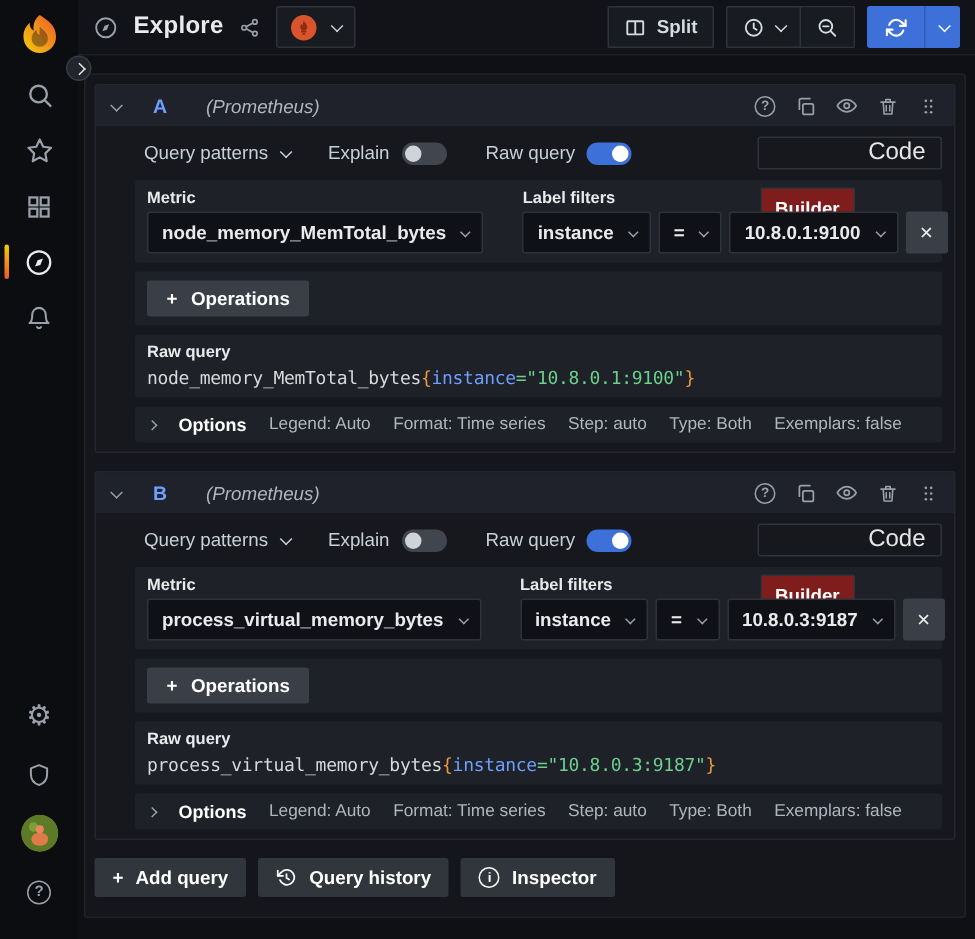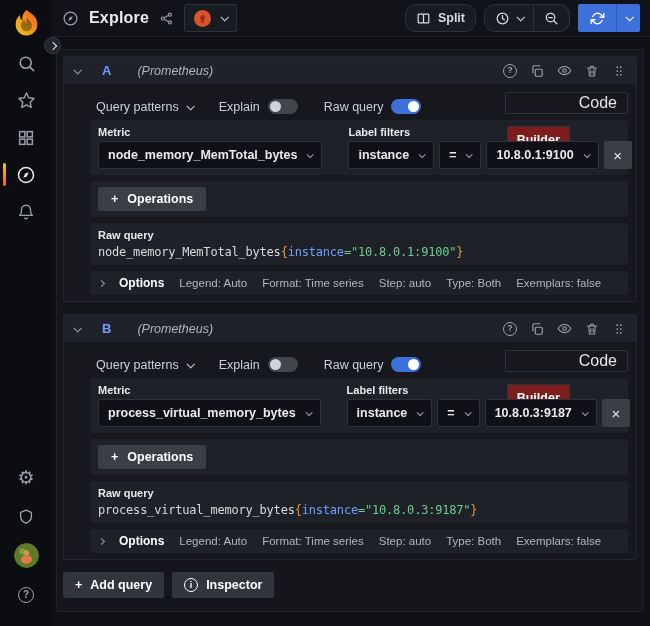--- a/index.html
+++ b/index.html
@@ -61,21 +61,21 @@
   .page-title { color:#e9eaeb; font-size:16px; font-weight:600; letter-spacing:.2px; }
   .ds-picker {
     display:flex; align-items:center; gap:10px; height:28px; padding:0 9px;
     background:#181b20; border:1px solid #2e333b; border-radius:2px; cursor:pointer;
   }
   .prom-ball { width:17px; height:17px; border-radius:50%; background:#d9542c;
     display:flex; align-items:center; justify-content:center; }
   .nav-right { margin-left:auto; display:flex; align-items:center; gap:8px; }
   .btn-nav {
     display:flex; align-items:center; gap:7px; height:28px; padding:0 10px;
-    background:#181b20; border:1px solid #2e333b; border-radius:11px;
+    background:#181b20; border:1px solid #2e333b; border-radius:1px;
     color:#d5dbe1; font-size:12.5px; font-weight:600; cursor:pointer; white-space:nowrap;
   }
   .btn-group { display:flex; }
   .btn-group .btn-nav:first-child { border-top-right-radius:0; border-bottom-right-radius:0; }
   .btn-group .btn-nav:last-child  { border-left:none; border-top-left-radius:0; border-bottom-left-radius:0; }
   .btn-refresh {
     display:flex; align-items:stretch; height:28px; border-radius:2px; overflow:hidden;
     background:#3d71d9; color:#fff; cursor:pointer;
   }
   .btn-refresh .seg { display:flex; align-items:center; justify-content:center; width:38px; }
@@ -93,21 +93,21 @@
     height:27px; background:#1f222a; display:flex; align-items:center;
     padding:0 10px; cursor:pointer;
   }
   .q-header .chev { color:#9aa0a9; margin-right:22px; }
   .q-ref { color:#6e9fff; font-weight:700; font-size:13px; margin-right:26px; }
   .q-ds  { font-style:italic; color:#aeb6bf; font-size:12.5px;text-align:center; }
   .q-actions { margin-left:auto; display:flex; align-items:center; gap:13px; color:#9aa0a9; }
   .q-actions .circle-glyph { width:14px; height:14px; font-size:9px; }
 
   .q-body { padding:6px 8px 6px 26px; }
-  .q-toolbar { height:24px; display:flex; align-items:flex-end; margin-bottom:6px; padding-left:6px; color:#c7d0d9; }
+  .q-toolbar { height:24px; display:flex; align-items:center; margin-bottom:6px; padding-left:6px; color:#c7d0d9; }
   .qp-btn { display:flex; align-items:center; gap:8px; font-weight:500; cursor:pointer; }
   .tgl-label { margin-left:26px; margin-right:8px; }
   .switch { width:30px; height:15px; border-radius:8px; background:#41464e; position:relative; cursor:pointer; }
   .switch::after { content:""; position:absolute; width:11px; height:11px; border-radius:50%;
     background:#cfd4da; top:2px; left:2px; }
   .switch.on { background:#3d71d9; }
   .switch.on::after { left:auto; right:2px; background:#fff; }
   .segmented { margin-left:auto; display:flex; border:1px solid #2e333b; border-radius:2px; padding:1px; height:22px; }
   .seg-opt { padding:0 9px; display:flex; align-items:center; color:#e5e5e5; font-size:16px; cursor:pointer; }
   .seg-opt.sel { background:#7f1d1d; border-radius:1px; color:#fff; font-weight:700;margin-top:32px; }
@@ -524,17 +524,27 @@
       </div>
     </div>
   </section>
 
   <div class="footer-row">
     <button class="btn-sec">
       <span>+</span>
       <span>Add query</span>
     </button>
     <button class="btn-sec">
+      <span>
+        <svg width="14" height="14" viewBox="0 0 24 24" fill="none" stroke="currentColor" stroke-width="2" stroke-linecap="round" stroke-linejoin="round">
+            <polyline points="2 4 2 10 8 10"></polyline>
+            <path d="M4.6 15a8.5 8.5 0 1 0 2-9.3L2 10"></path>
+            <path d="M12 8v4.5l3 1.8"></path>
+          </svg>
+      </span>
+      <span>Query history</span>
+    </button>
+    <button class="btn-sec">
       <span class="circle-glyph" style="width:14px;height:14px;font-size:9px;">i</span>
       <span>Inspector</span>
     </button>
   </div>
 </main>
 
 </body></html>

